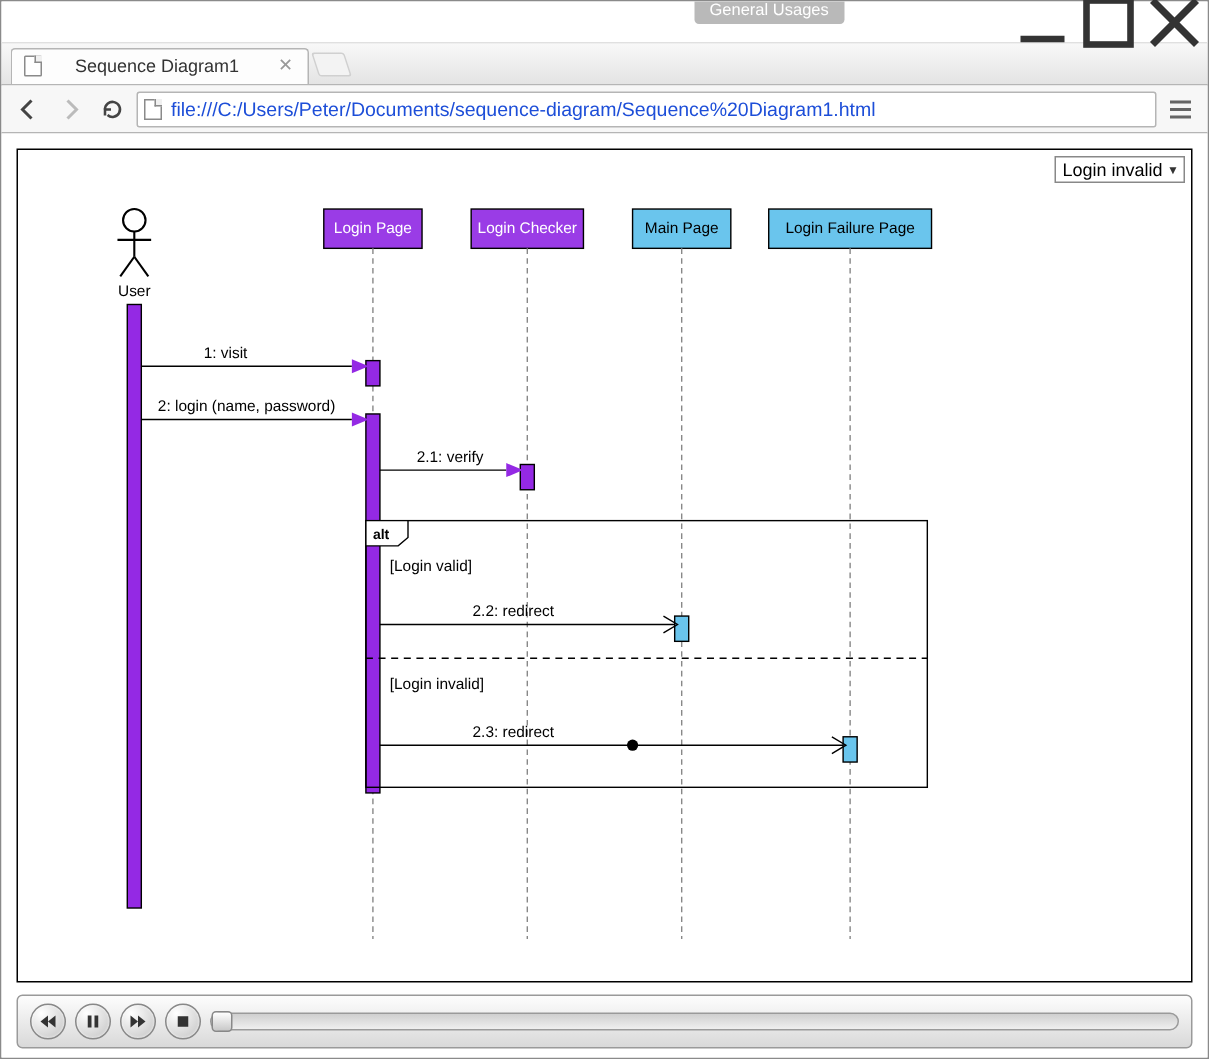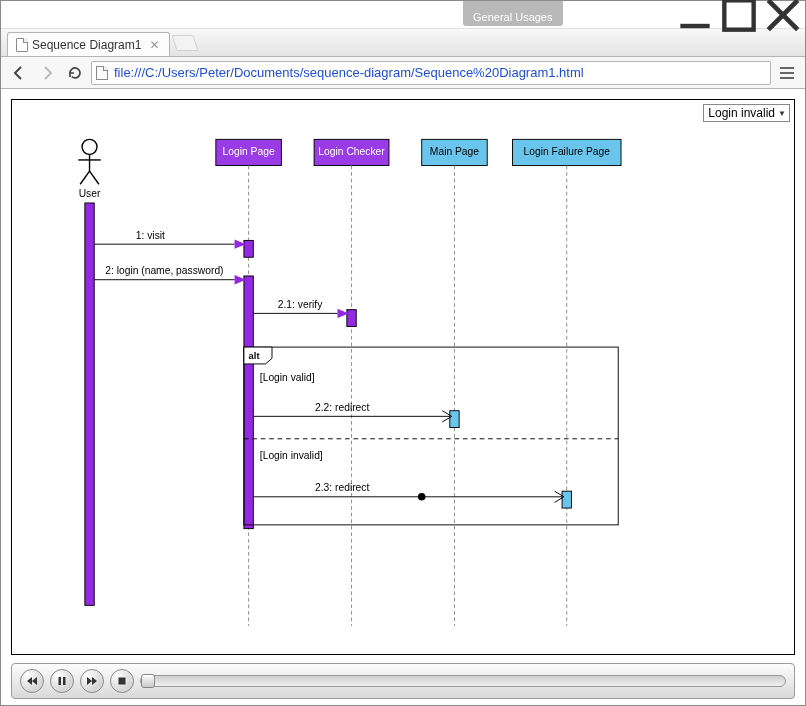--- a/index.html
+++ b/index.html
@@ -42,21 +42,21 @@
     border-bottom: 1px solid #e0e0e0;
   }
   .general-usages {
     position: absolute;
     left: 50%;
     transform: translateX(60px);
     top: 0;
     background: #b9b9b9;
     color: #fff;
     font-size: 11px;
-    padding: 10px 10px 3px 10px;
+    padding: 0 10px 3px 10px;
     border-radius: 0 0 3px 3px;
   }
   .win-controls { display: flex; height: 100%; }
   .win-btn {
     width: 44px;
     display: flex;
     align-items: center;
     justify-content: center;
     font-size: 14px;
     color: #333;
@@ -66,22 +66,22 @@
   .tabstrip {
     height: 28px;
     background: linear-gradient(#f8f8f8, #e4e4e4);
     display: flex;
     align-items: flex-end;
     padding-left: 6px;
     border-bottom: 1px solid var(--chrome-border);
   }
   .tab {
     display: flex;
-    align-items: center;
-    gap: 4px;
+    align-items: flex-start;
+    gap: 22px;
     background: #fdfdfd;
     border: 1px solid var(--chrome-border);
     border-bottom: none;
     border-radius: 3px 3px 0 0;
     padding: 4px 10px 4px 8px;
     height: 24px;
     position: relative;
     font-size: 12px;
     color: #333;
     max-width: 200px;

